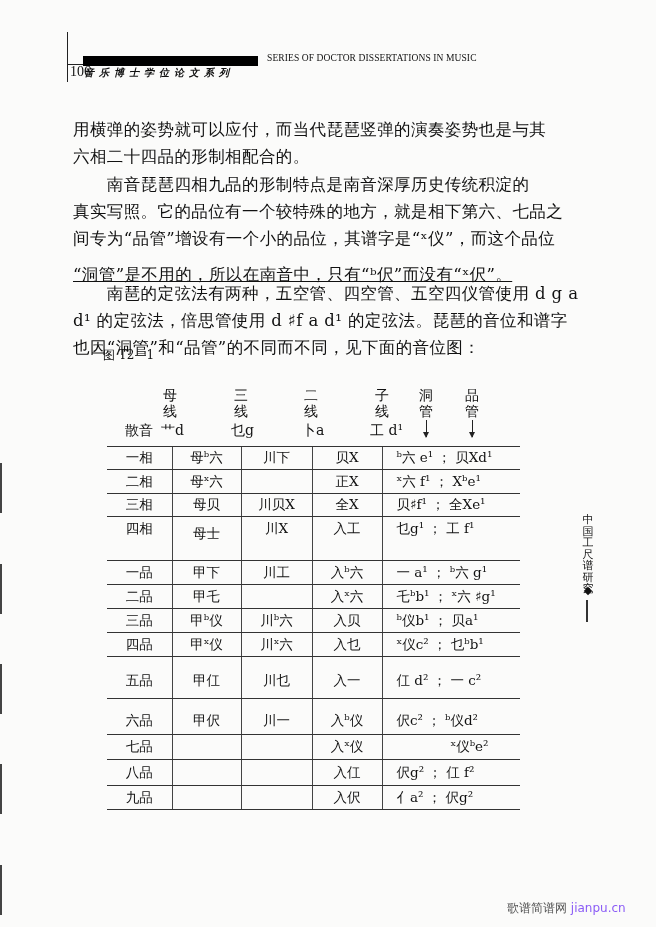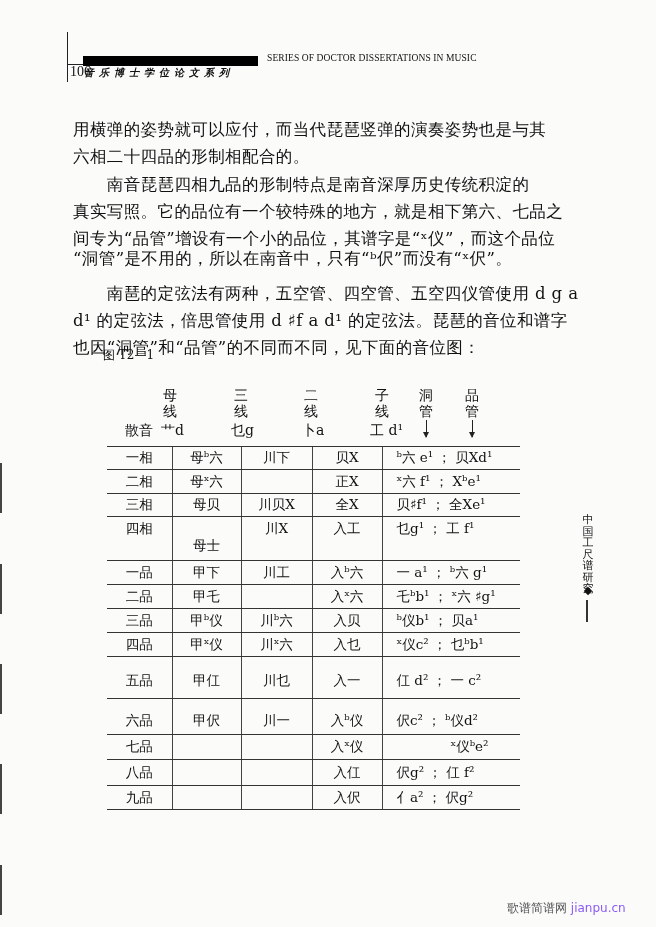--- a/index.html
+++ b/index.html
@@ -46,21 +46,21 @@
 <div class="header-bar"></div>
 <div class="header-en">SERIES OF DOCTOR DISSERTATIONS IN MUSIC</div>
 <div class="page-num">106</div>
 <div class="series-cn">音乐博士学位论文系列</div>
 
 <div class="para-line" style="top:119px;">用横弹的姿势就可以应付，而当代琵琶竖弹的演奏姿势也是与其</div>
 <div class="para-line" style="top:146px;">六相二十四品的形制相配合的。</div>
 <div class="para-line" style="top:174px;">　　南音琵琶四相九品的形制特点是南音深厚历史传统积淀的</div>
 <div class="para-line" style="top:201px;">真实写照。它的品位有一个较特殊的地方，就是相下第六、七品之</div>
 <div class="para-line" style="top:228px;">间专为“品管”增设有一个小的品位，其谱字是“ˣ仪”，而这个品位</div>
-<div class="para-line" style="top:248px;">“洞管”是不用的，所以在南音中，只有“ᵇ伬”而没有“ˣ伬”。</div>
+<div class="para-line" style="top:264px;text-decoration:underline;">“洞管”是不用的，所以在南音中，只有“ᵇ伬”而没有“ˣ伬”。</div>
 <div class="para-line" style="top:283px;">　　南琶的定弦法有两种，五空管、四空管、五空四仪管使用 d g a</div>
 <div class="para-line" style="top:310px;text-align:center;">d¹ 的定弦法，倍思管使用 d ♯f a d¹ 的定弦法。琵琶的音位和谱字</div>
 <div class="para-line" style="top:337px;">也因“洞管”和“品管”的不同而不同，见下面的音位图：</div>
 
 <div class="fig-label">图 T2—1</div>
 
 <div class="col-head" style="left:160px; top:387px;">
   <div>母</div>
   <div>线</div>
 </div>
@@ -118,21 +118,21 @@
     </tr>
     <tr style="height:23px;">
       <td>三相</td>
       <td>母贝</td>
       <td>川贝X</td>
       <td>全X</td>
       <td class="notes">贝♯f¹ ； 全Xe¹</td>
     </tr>
     <tr style="height:44px; vertical-align:top;">
       <td style="padding-top:3px;">四相</td>
-      <td style="padding-top:20px;">母士</td>
+      <td style="padding-top:8px;">母士</td>
       <td style="padding-top:3px;">川X</td>
       <td style="padding-top:3px;">入工</td>
       <td class="notes" style="padding-top:3px;">乜g¹ ； 工 f¹</td>
     </tr>
     <tr style="height:24px;">
       <td>一品</td>
       <td>甲下</td>
       <td>川工</td>
       <td>入ᵇ六</td>
       <td class="notes">一 a¹ ； ᵇ六 g¹</td>

